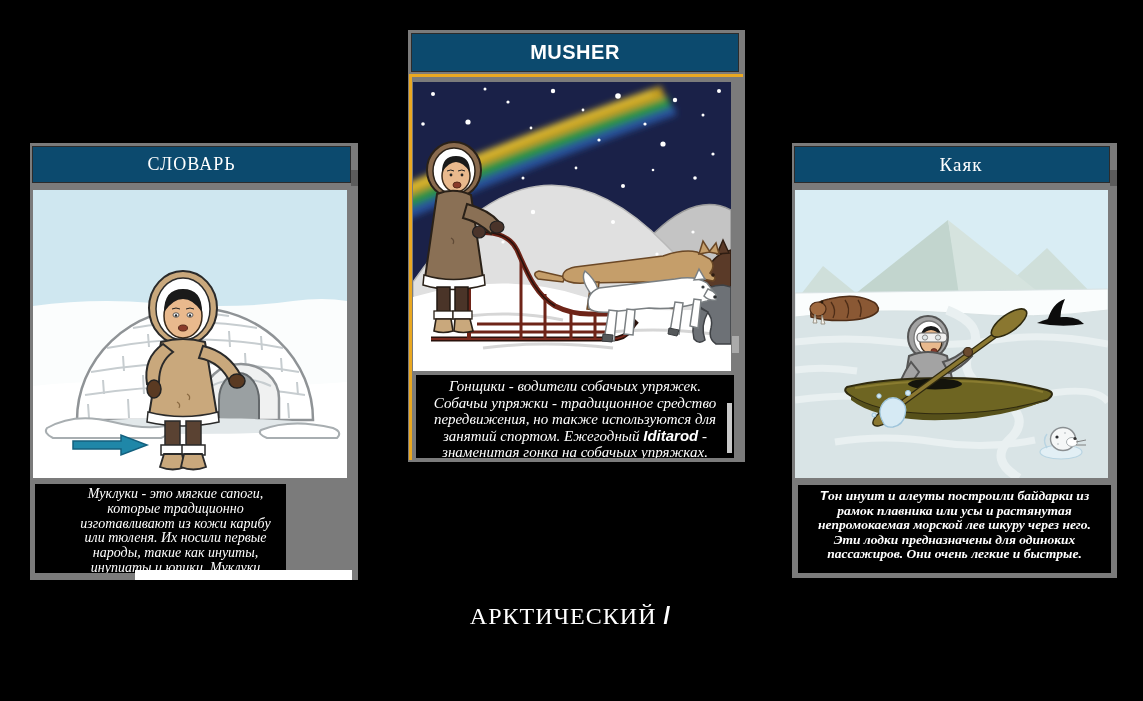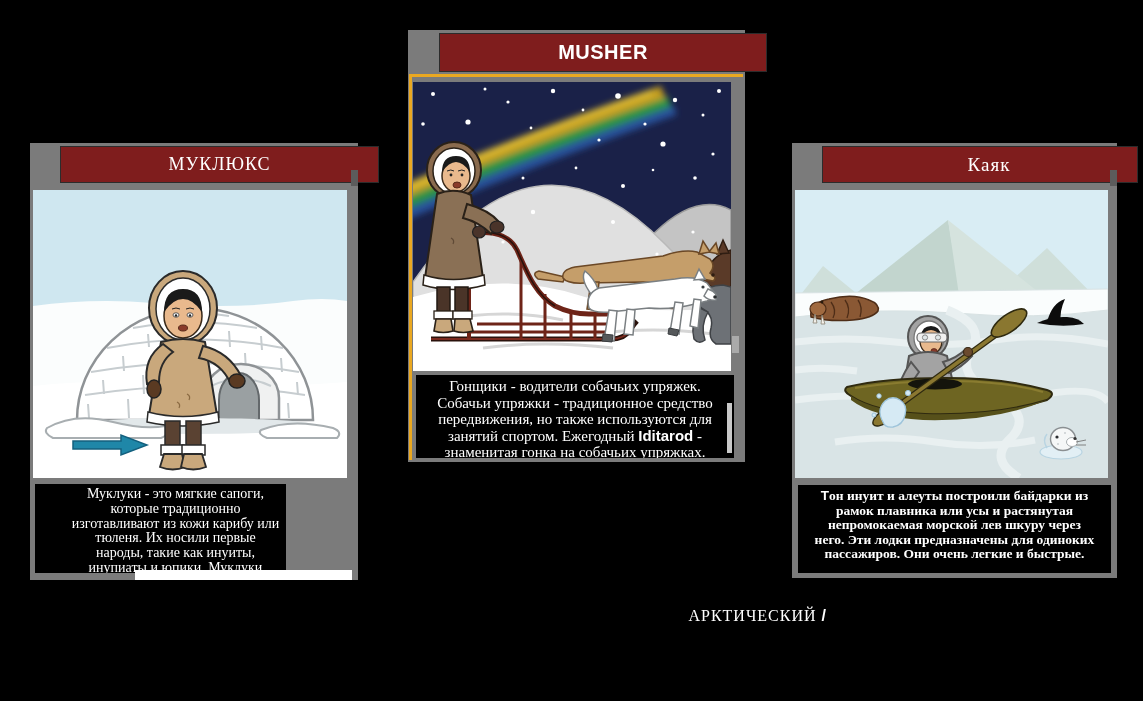--- a/index.html
+++ b/index.html
@@ -3,53 +3,53 @@
 <meta charset="utf-8">
 <style>
   html,body{margin:0;padding:0;}
   body{
     width:1143px;height:701px;position:relative;overflow:hidden;
     background:#000000;
     font-family:"Liberation Serif", serif;
   }
   .card{position:absolute;background:#7b7b7b;}
   .card-header{
-    position:absolute;background:#7f1d1d;color:#ffffff;
+    position:absolute;background:#0c4a6e;color:#ffffff;
     display:flex;align-items:center;justify-content:center;
-    border:1px solid #2c2c2c;box-sizing:border-box;margin-left:28px;
+    border:1px solid #2c2c2c;box-sizing:border-box;
   }
   .title-serif{font-family:"Liberation Serif",serif;font-size:19px;letter-spacing:1px;}
   .title-serif-caps{font-family:"Liberation Serif",serif;font-size:18px;letter-spacing:1px;}
   .title-sans{font-family:"Liberation Sans",sans-serif;font-weight:bold;font-size:20px;letter-spacing:0.5px;}
   .card-image{position:absolute;overflow:hidden;background:#ffffff;}
   .card-image svg{display:block;}
   .card-text{
     position:absolute;background:#000000;color:#ffffff;text-align:center;
-    overflow:hidden;box-sizing:border-box;
+    overflow:hidden;box-sizing:border-box;font-style:italic;
   }
   .card-text-1{font-size:14px;line-height:14.8px;padding:3px 6px;}
   .card-text-2{font-size:15px;line-height:16.5px;padding:3px 5px;}
   .card-text-3{font-size:13.5px;line-height:14.6px;font-weight:bold;padding:4px 16px;}
   .sans-bold{font-family:"Liberation Sans",sans-serif;font-weight:bold;}
   .sel-line{position:absolute;background:#eaa821;}
   .handle{position:absolute;background:#aaaaaa;}
   .corner-sq{position:absolute;background:#5c5c5c;}
   .white-strip{position:absolute;background:#ffffff;}
   .scrollbar{position:absolute;background:#c9c9c9;}
   .footer-title{
-    position:absolute;left:284px;top:604px;width:543px;
-    color:#ffffff;text-align:right;font-size:16px;line-height:23px;letter-spacing:1px;
+    position:absolute;left:299px;top:604px;width:543px;
+    color:#ffffff;text-align:center;font-size:24px;line-height:23px;letter-spacing:1px;
   }
 </style>
 </head>
 <body>
 
 <div class="card" style="left:30px;top:143px;width:328px;height:437px;">
   <div class="card-header" style="left:2px;top:3px;width:319px;height:37px;">
-    <span class="title-serif-caps">МУКЛЮКС</span>
+    <span class="title-serif-caps">СЛОВАРЬ</span>
   </div>
   <div class="corner-sq" style="left:321px;top:27px;width:7px;height:16px;"></div>
 
   <div class="card-image" style="left:3px;top:47px;width:314px;height:288px;">
     <svg width="314" height="288" viewBox="0 0 314 288">
       <rect width="314" height="288" fill="#cfe7f0"></rect>
       <path d="M0,116 Q60,108 120,113 Q200,120 260,111 Q290,107 314,111 L314,288 L0,288 Z" fill="#fbfdfd"></path>
       <path d="M0,196 Q70,188 140,194 T314,192 L314,288 L0,288 Z" fill="#ffffff"></path>
       <g>
         <path d="M44,230 A118,112 0 0 1 280,230 Z" fill="#ffffff" stroke="#8f9396" stroke-width="2.5"></path>

